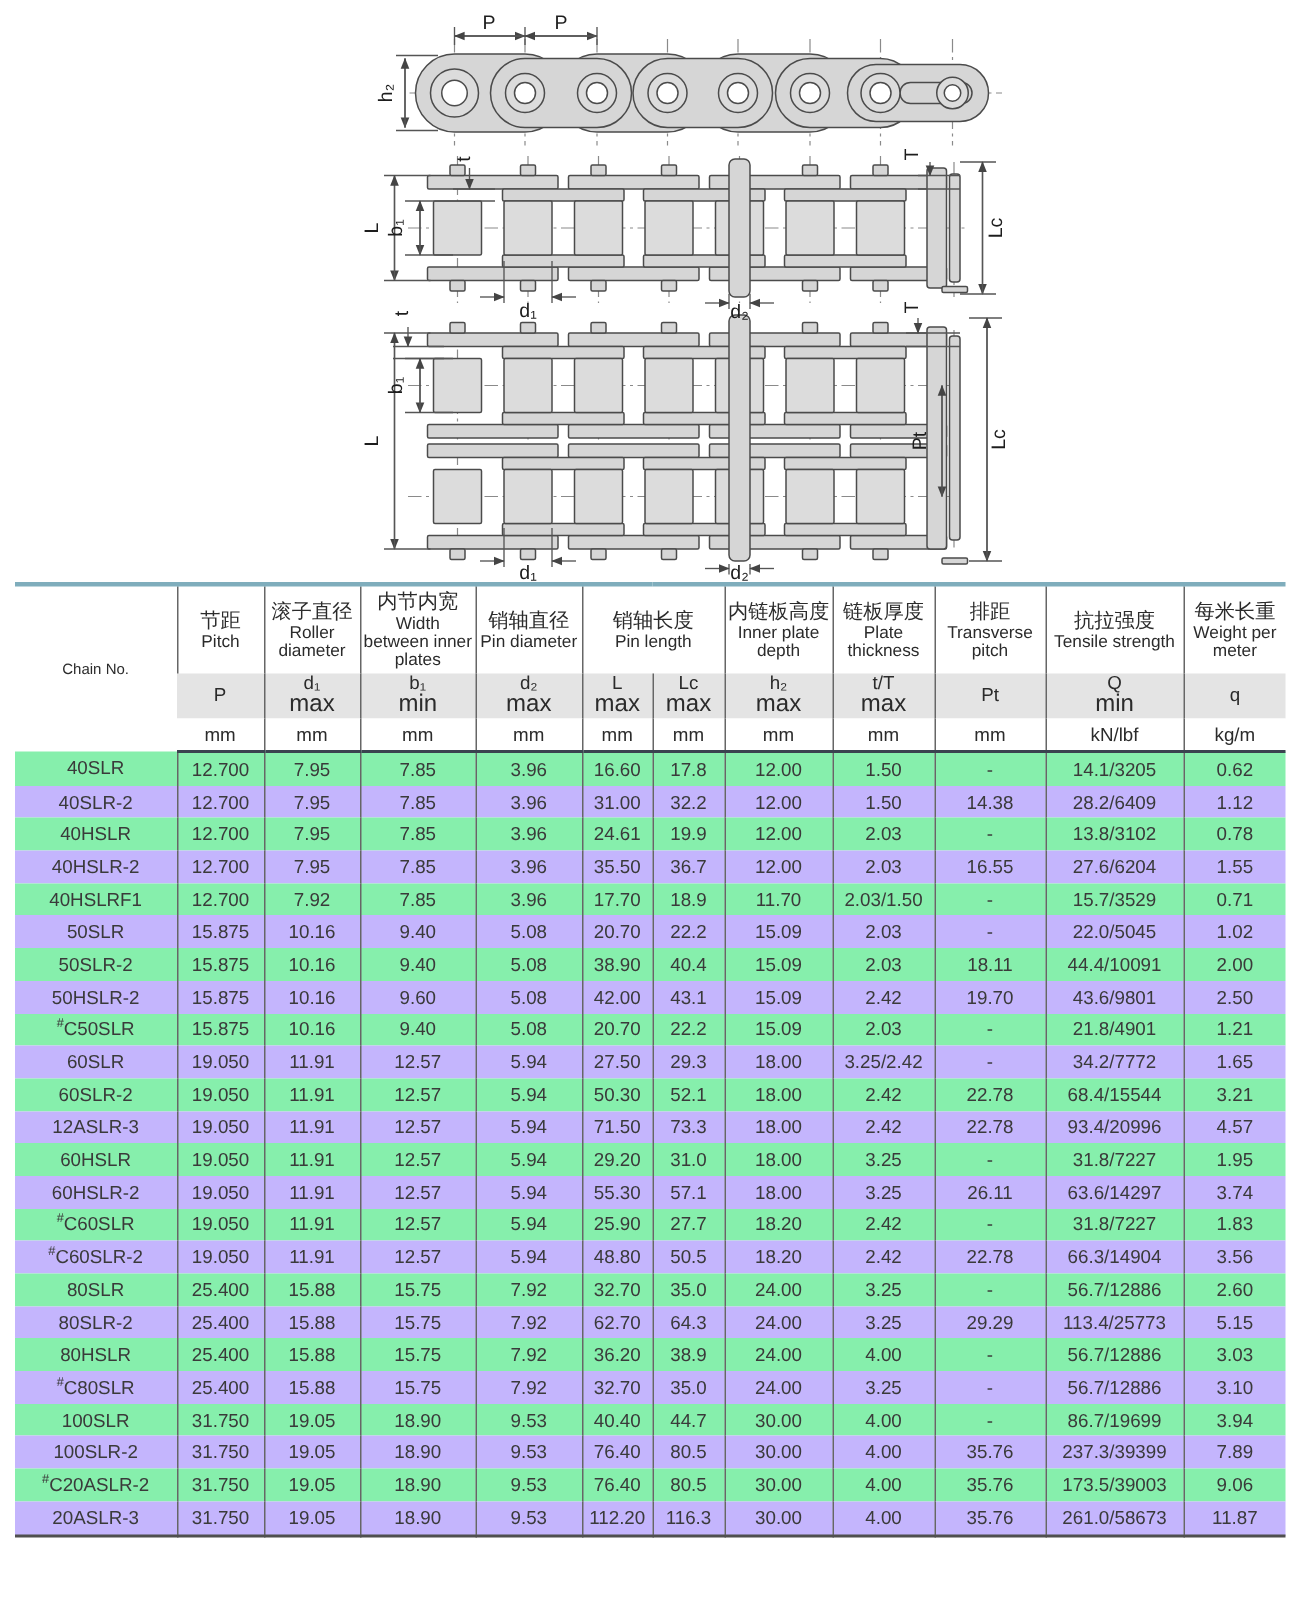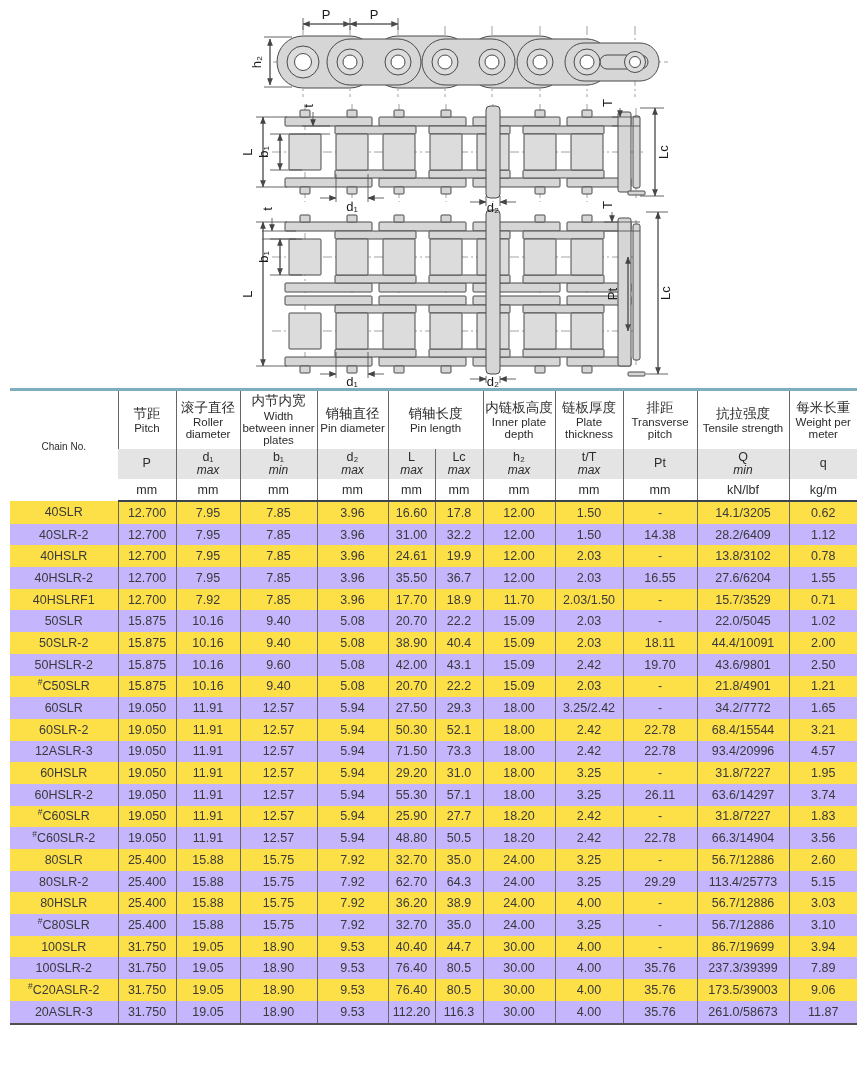--- a/index.html
+++ b/index.html
@@ -12,26 +12,26 @@
         border-top:3px solid #7fadbc;border-bottom:2px solid #4f4f4f;}
   th,td{padding:0;margin:0;}
   thead th{font-weight:normal;border-left:1px solid #666;vertical-align:middle;text-align:center;background:#fff;}
   thead tr:first-child th{height:58px;}
   thead th:first-child{border-left:none;}
   .chainhd{font-size:10px;}
   .cn{font-size:13.5px;line-height:1.25;}
   .en{font-size:11.5px;line-height:1.05;}
   tr.symrow th{background:#e4e4e4;height:30px;font-size:12.5px;line-height:1.05;}
   tr.symrow th div{line-height:1.05;}
-  tr.symrow .sub{font-size:12px;font-style:italic;}
+  tr.symrow .sub{font-size:16px;}
   tr.unitrow th{height:21px;font-size:12.5px;border-bottom:2px solid #3a434f;}
   tbody td{text-align:center;vertical-align:middle;font-size:12.5px;height:21.7px;
            border-left:1px solid #666;color:#3a3a3a;}
   tbody td:first-child{border-left:none;}
-  tr.odd{background:#fde047;}
+  tr.odd{background:#86efac;}
   tr.even{background:#c4b5fd;}
   sup{font-size:8.5px;vertical-align:super;line-height:0;}
   .footnotes{position:absolute;left:24px;top:1026px;font-size:12px;color:#a21caf;line-height:16px;margin-top:45px;}
 </style>
 </head>
 <body>
 <div class="page">
 
 <svg class="diagrams" width="867" height="388" viewBox="0 0 867 388">
   <defs>

